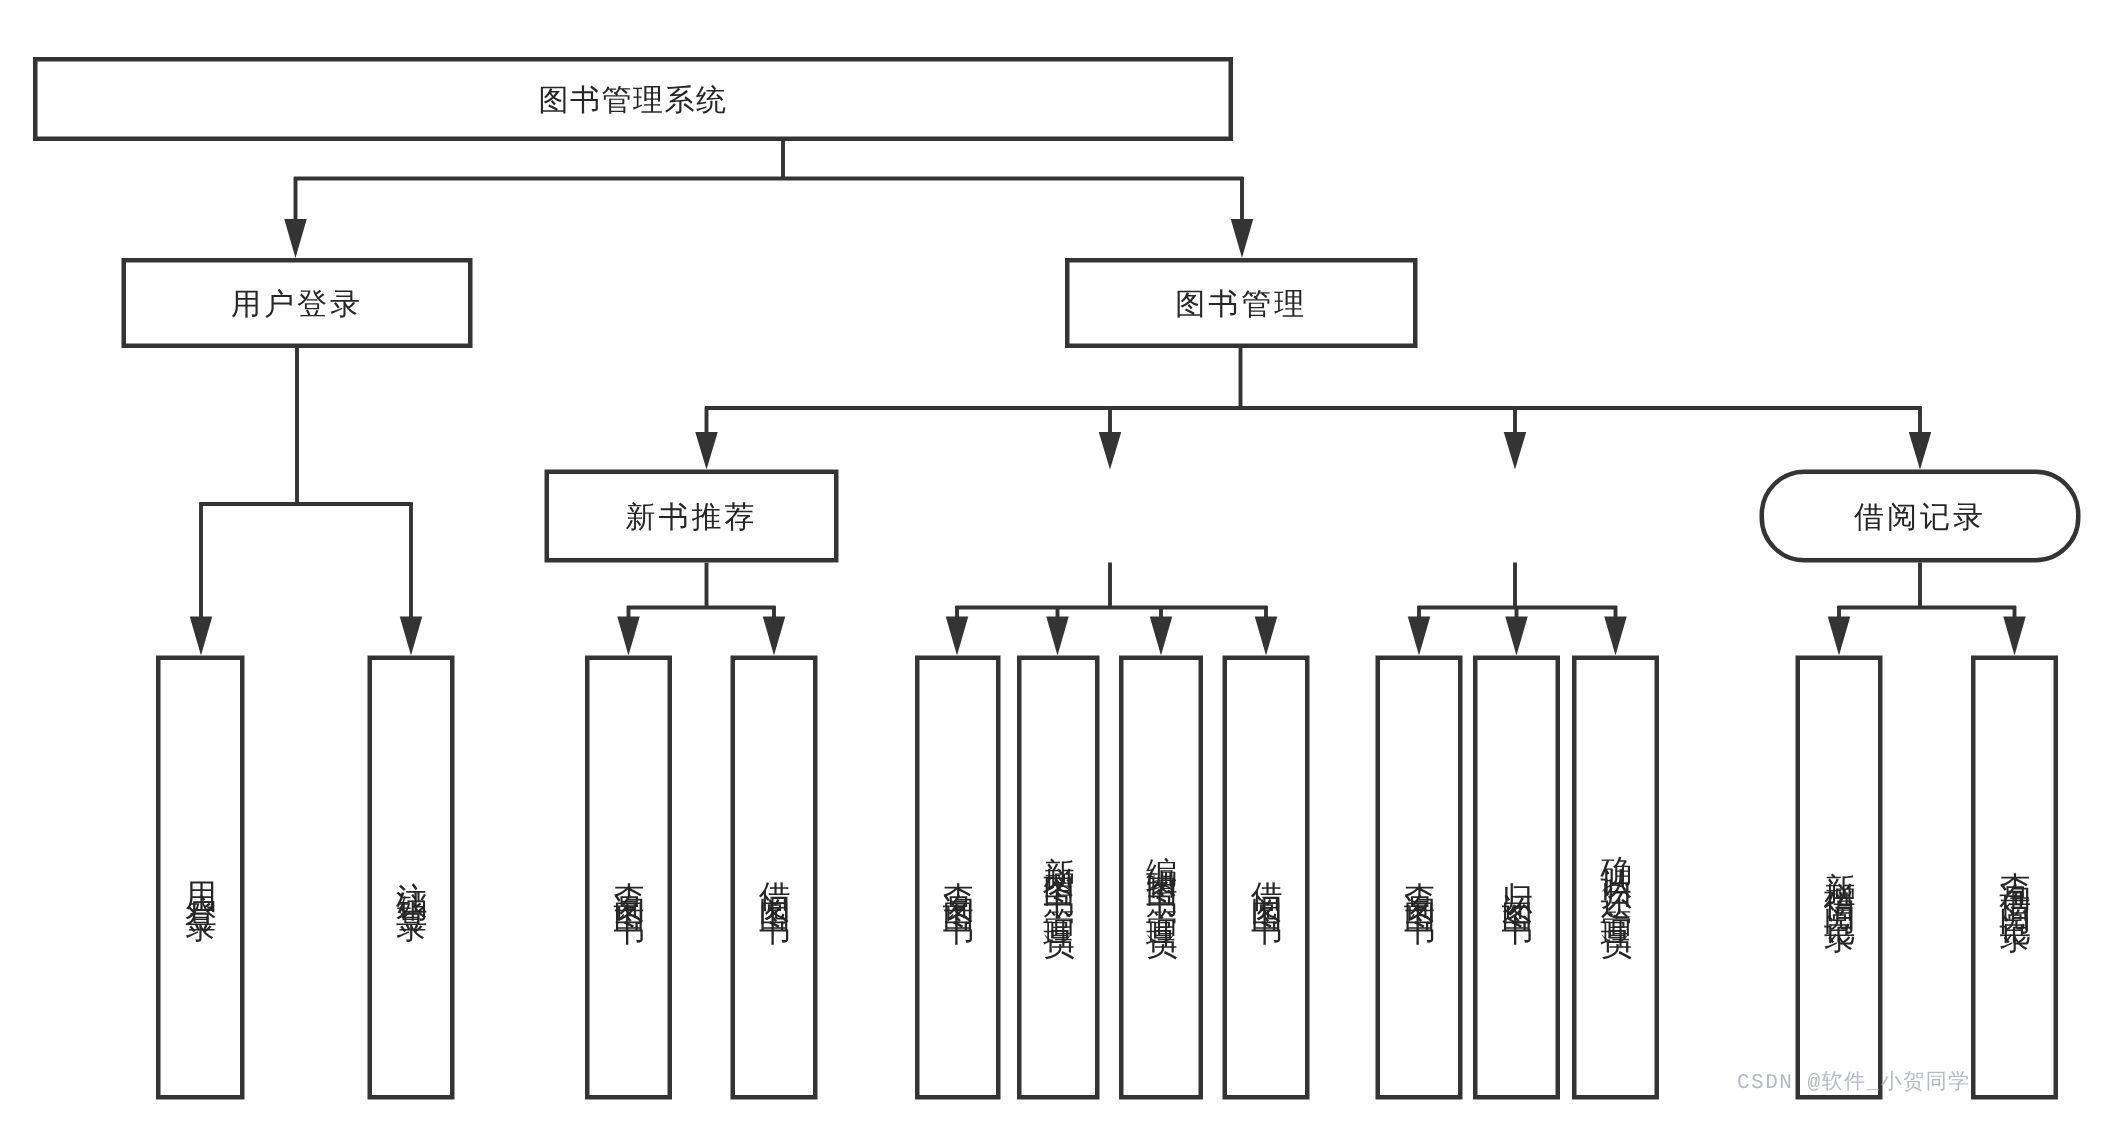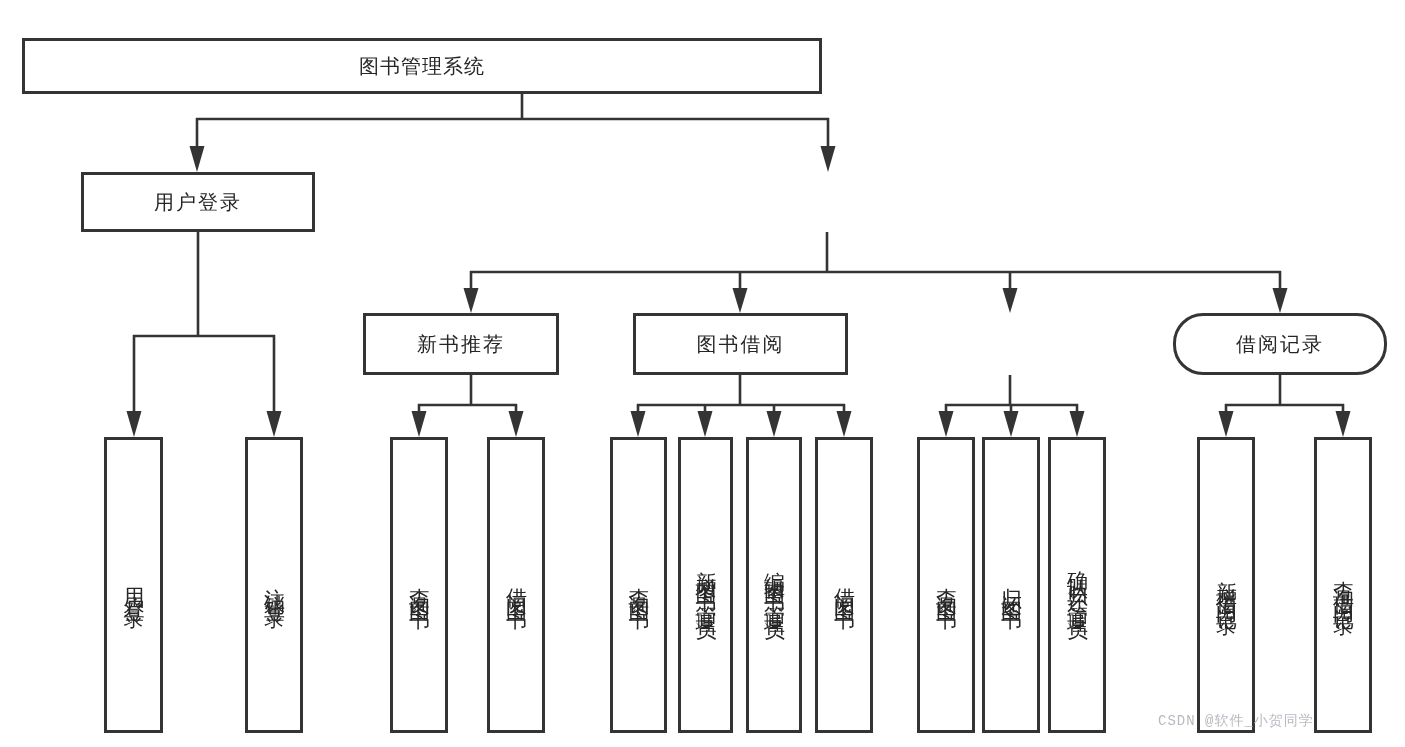--- a/index.html
+++ b/index.html
@@ -99,23 +99,23 @@
       <polygon points="1069.5,411 1084.5,411 1077,437"></polygon>
 
       <polygon points="1218.5,411 1233.5,411 1226,437"></polygon>
       <polygon points="1335.5,411 1350.5,411 1343,437"></polygon>
     </g>
   </svg>
 
   <div class="node root" style="left:22px;top:13px;width:800px;height:56px;margin-top:25px;">图书管理系统</div>
 
   <div class="node" style="left:81px;top:172px;width:234px;height:60px;">用户登录</div>
+  <div class="node" style="left:710px;top:172px;width:235px;height:60px;">图书管理</div>
 
   <div class="node" style="left:363px;top:313px;width:196px;height:62px;">新书推荐</div>
-  <div class="node" style="left:633px;top:313px;width:215px;height:62px;">图书借阅</div>
   <div class="node" style="left:1173px;top:313px;width:214px;height:62px;border-radius:30px;">借阅记录</div>
 
   <div class="node leaf" style="left:104px;top:437px;width:59px;height:296px;">用户登录</div>
   <div class="node leaf" style="left:245px;top:437px;width:58px;height:296px;">注销登录</div>
 
   <div class="node leaf" style="left:390px;top:437px;width:58px;height:296px;">查询图书</div>
   <div class="node leaf" style="left:487px;top:437px;width:58px;height:296px;">借阅图书</div>
 
   <div class="node leaf" style="left:610px;top:437px;width:57px;height:296px;">查询图书</div>
   <div class="node leaf" style="left:678px;top:437px;width:55px;height:296px;">新增图书（管理员）</div>

